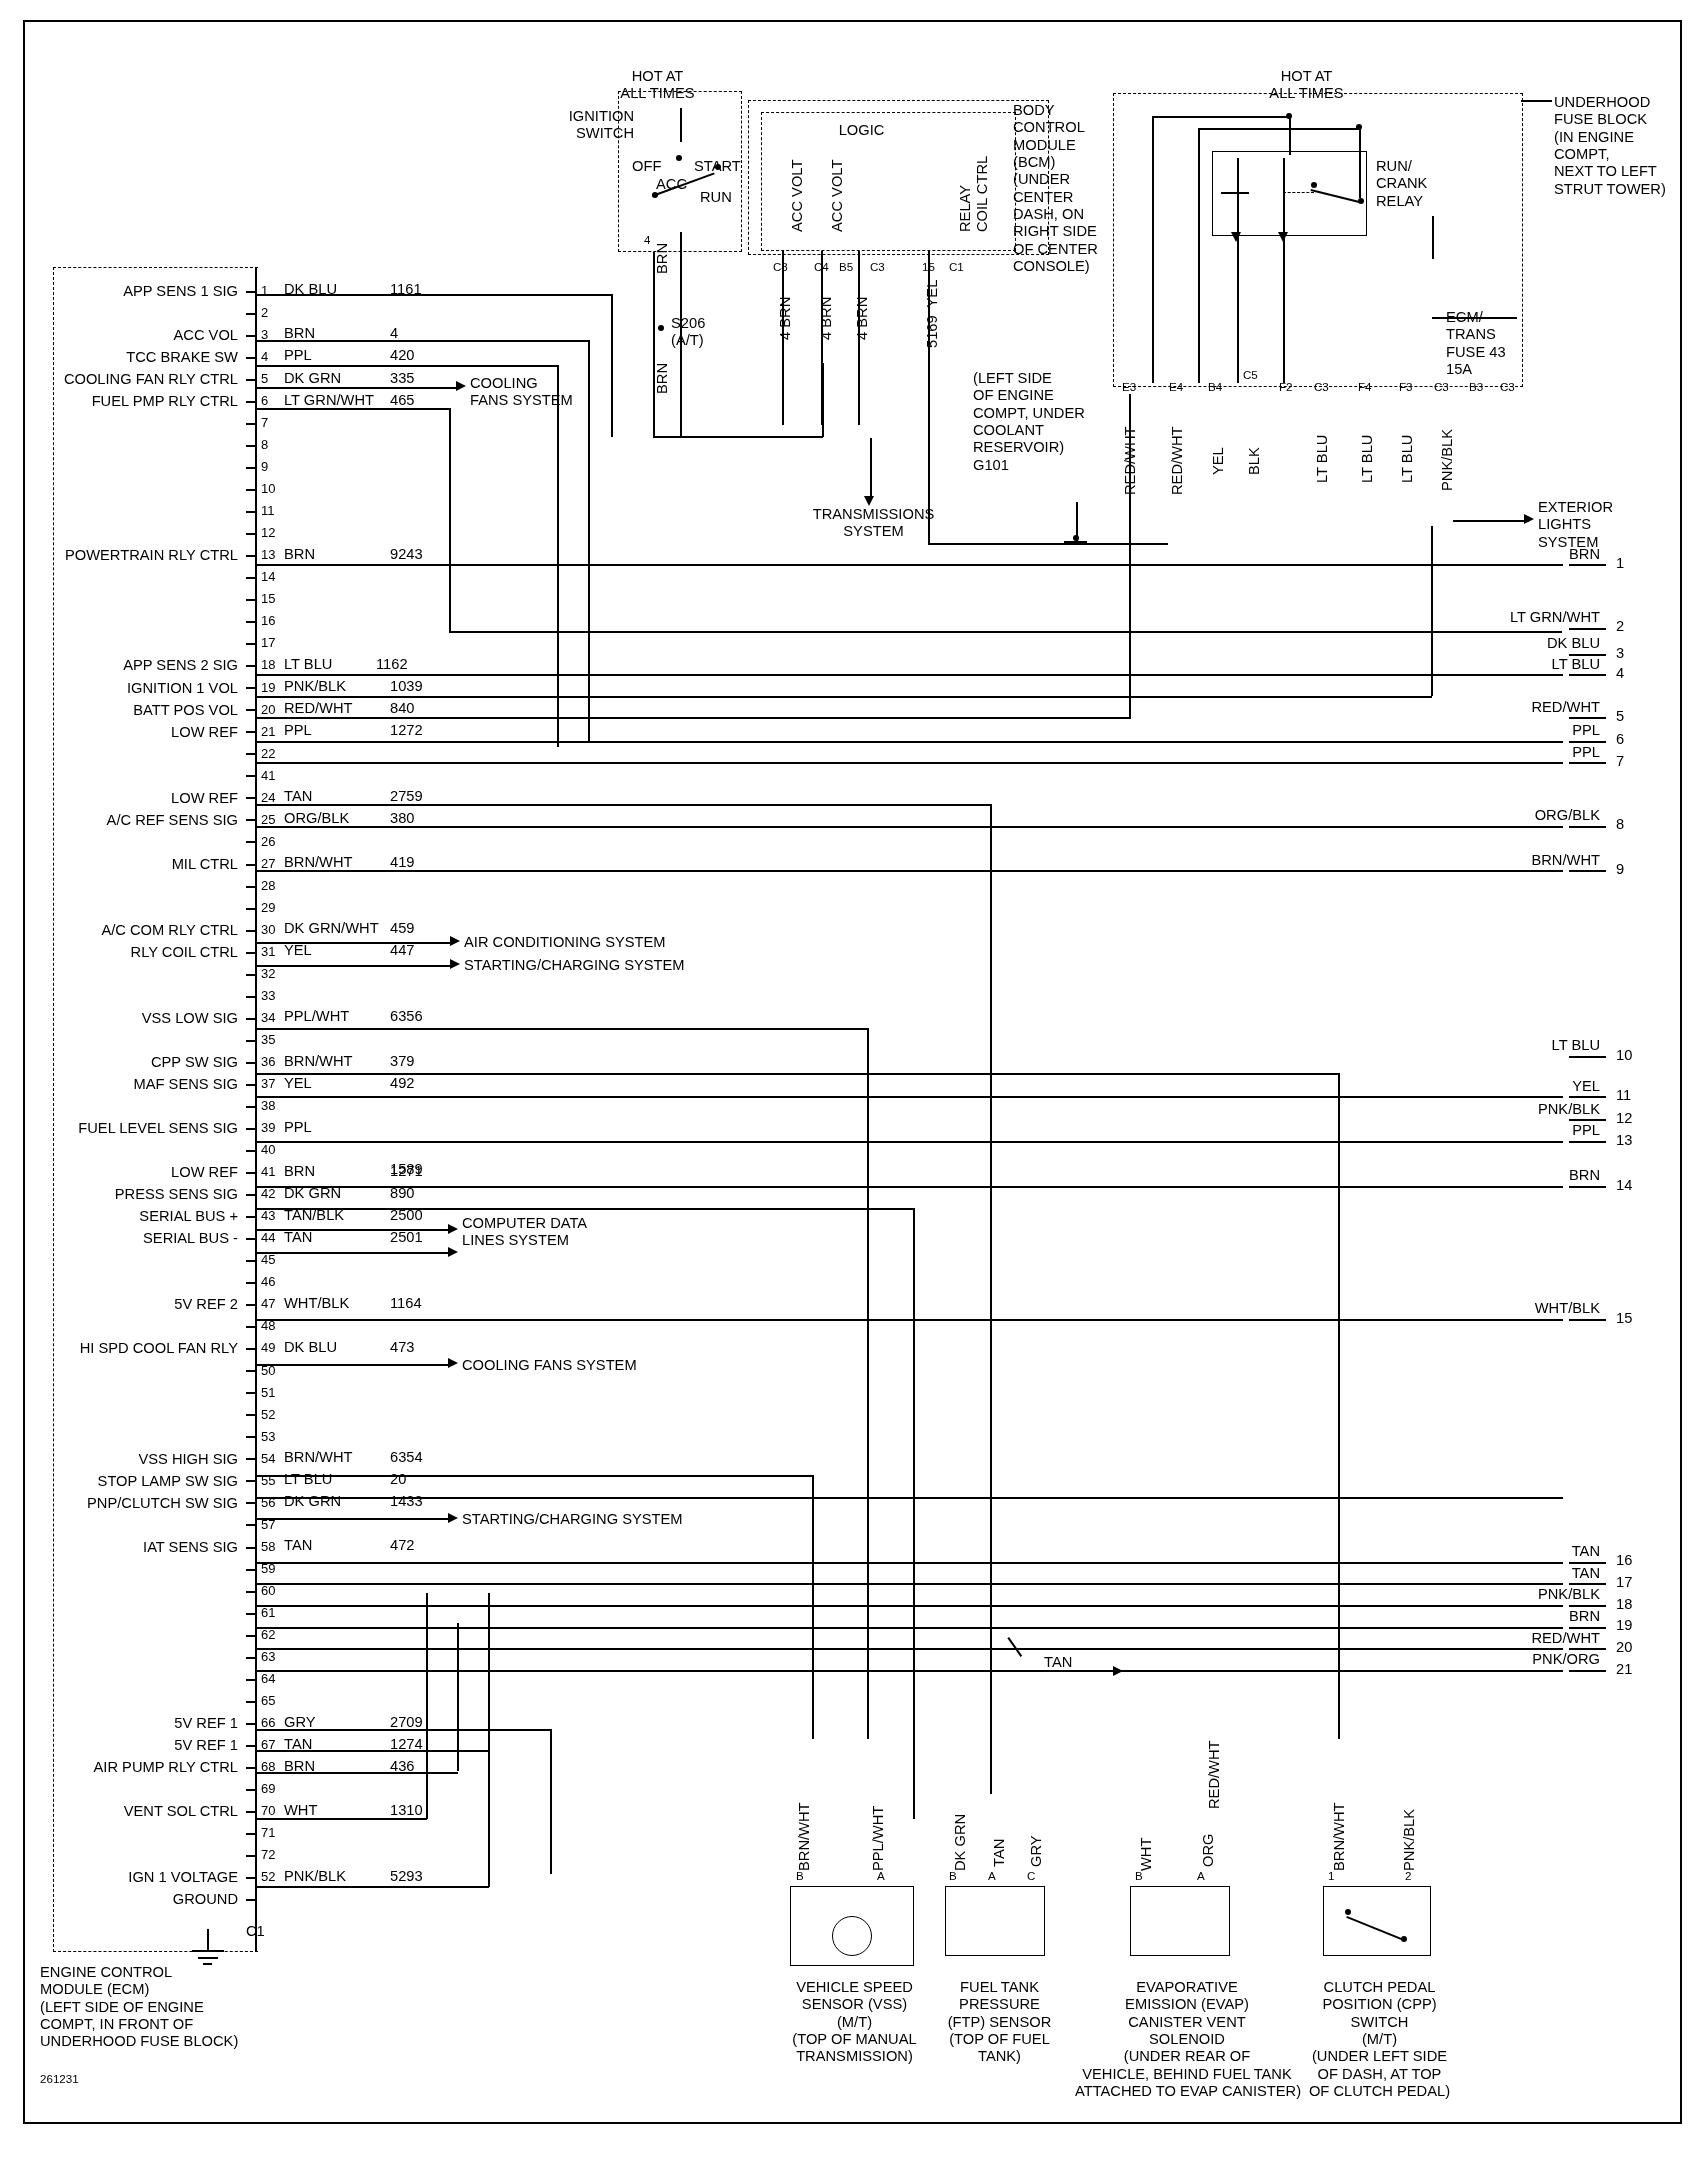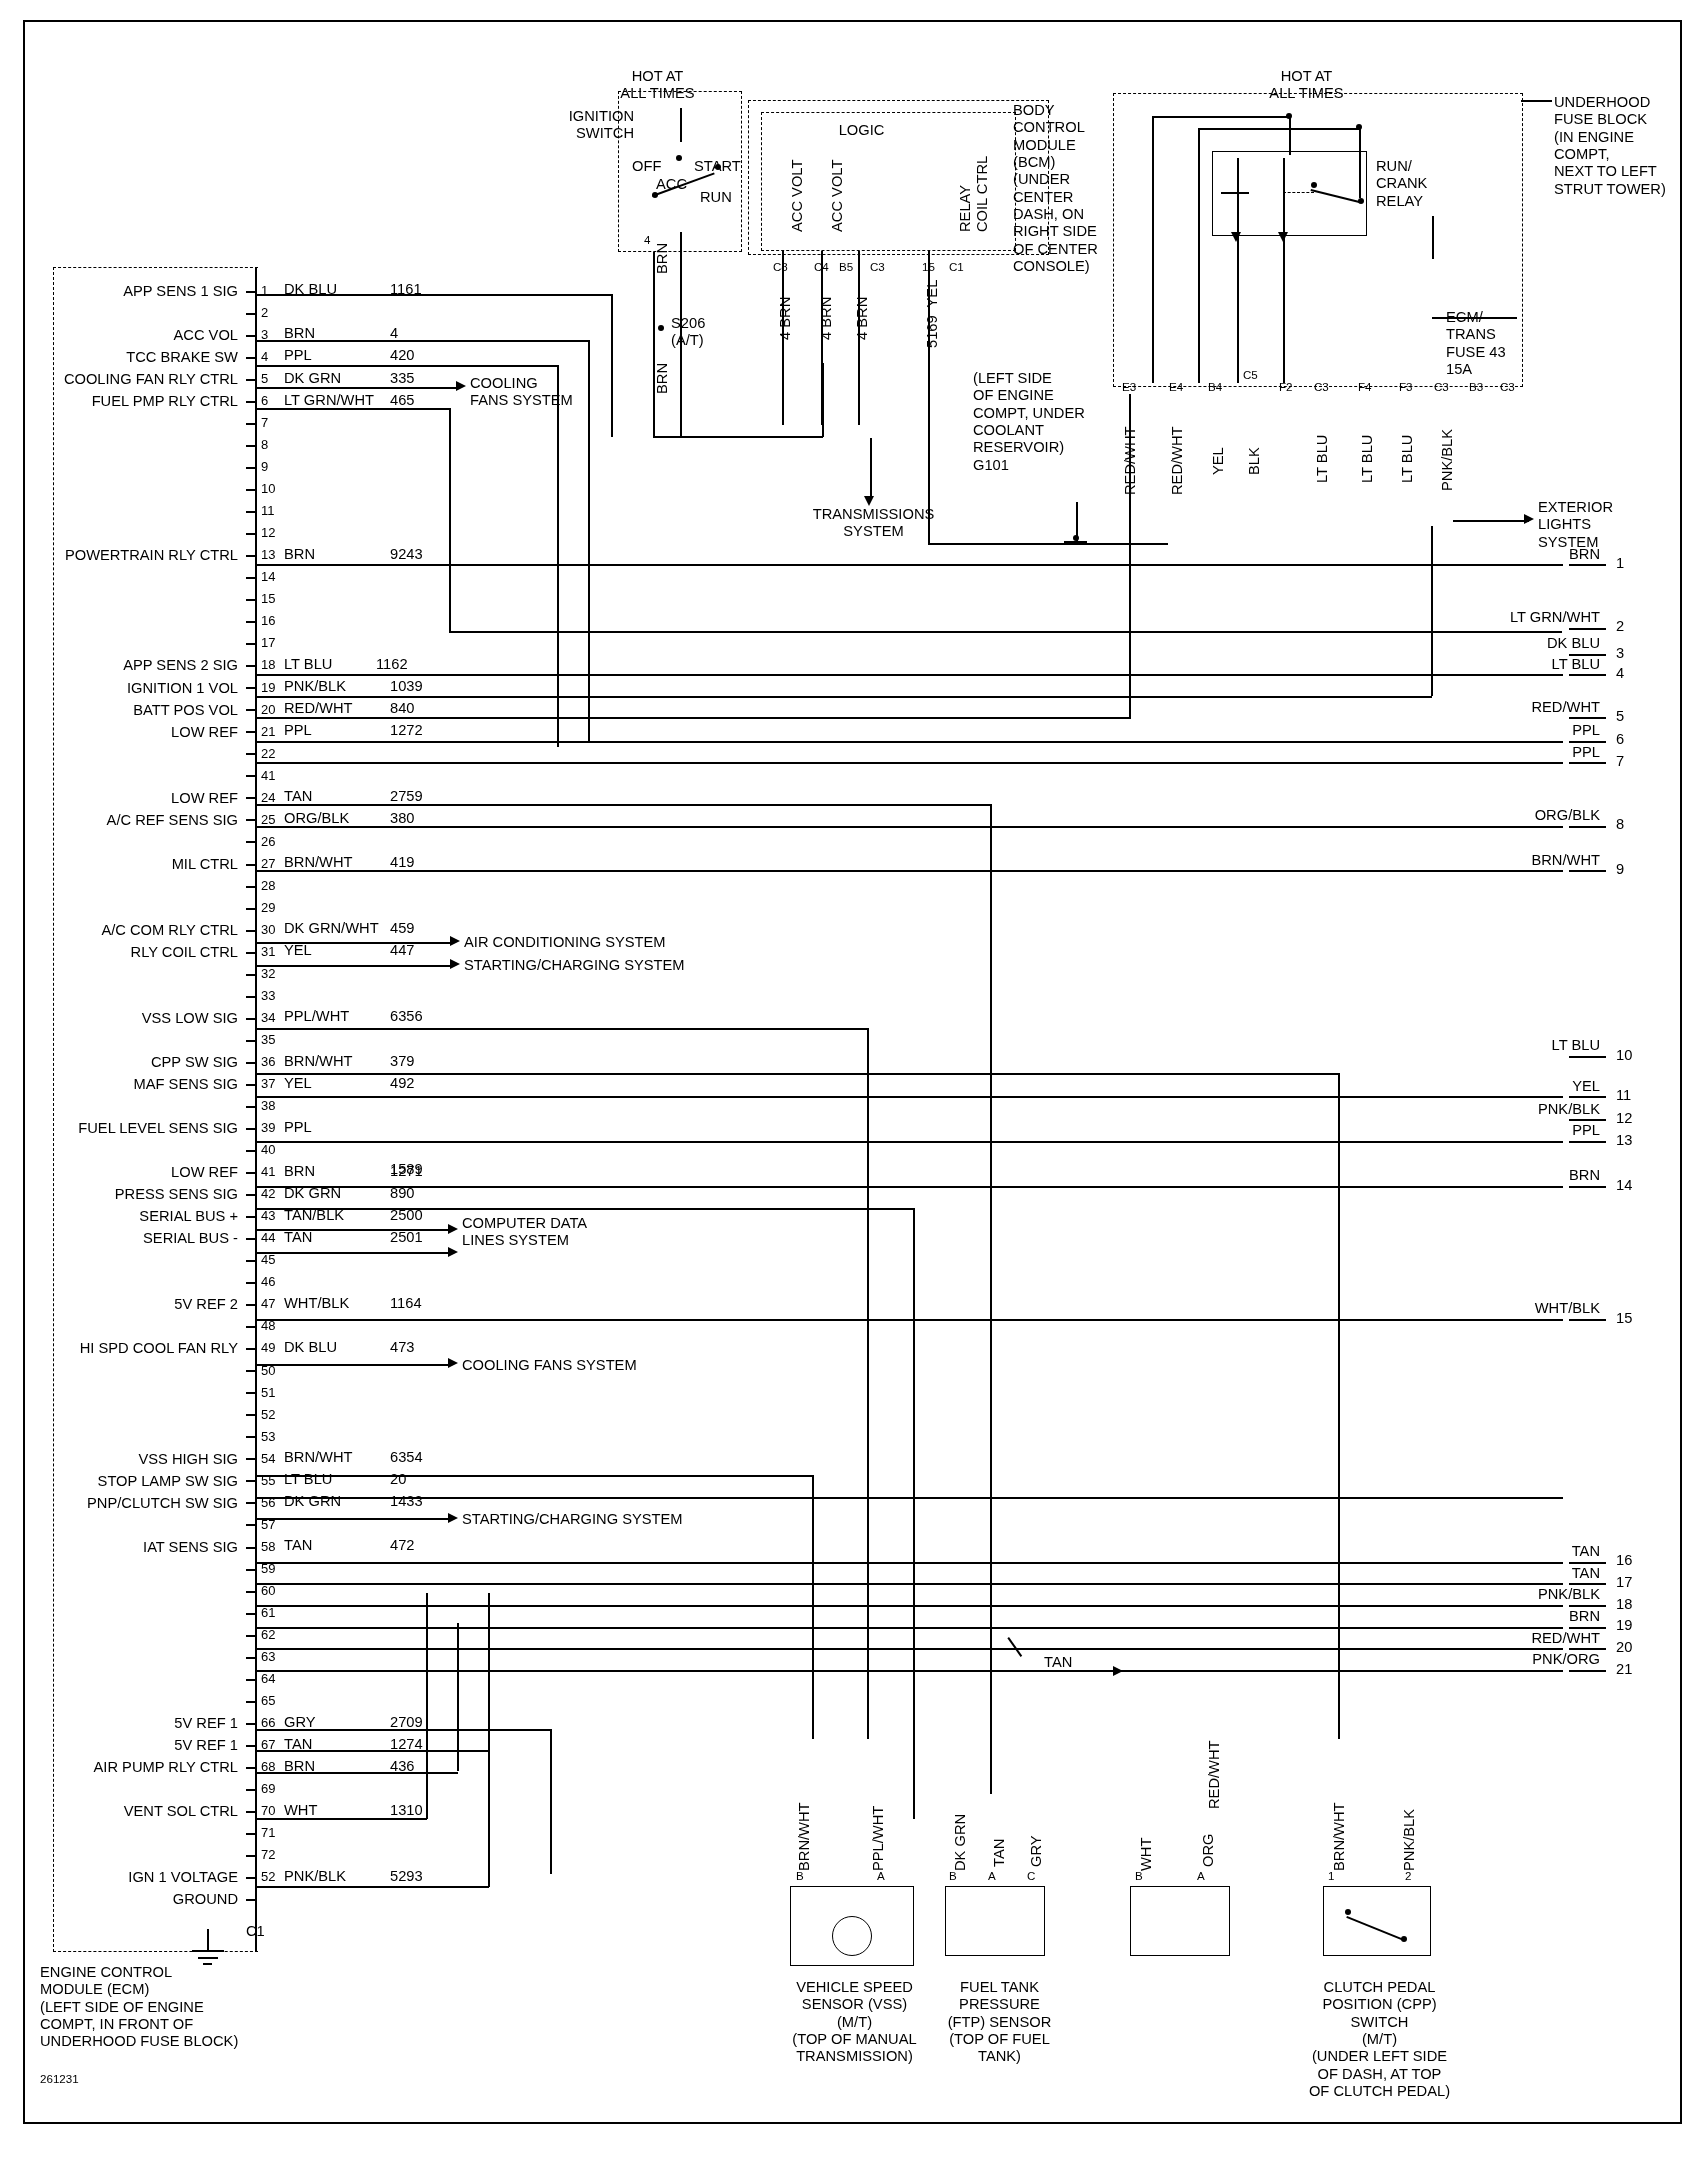--- a/index.html
+++ b/index.html
@@ -629,20 +629,27 @@
 PRESSURE
 (FTP) SENSOR
 (TOP OF FUEL
 TANK)</div>
 
   <div class="solid-box" style="left:1130px;top:1886px;width:100px;height:70px;"></div>
   <div class="vt" style="left:1138px;top:1871px;">WHT</div>
   <div class="vt" style="left:1200px;top:1867px;">ORG</div>
   <div class="t tiny" style="left:1135px;top:1869px;">B</div>
   <div class="t tiny" style="left:1197px;top:1869px;">A</div>
+  <div class="t c" style="left:1075px;top:1979px;width:224px;">EVAPORATIVE
+EMISSION (EVAP)
+CANISTER VENT
+SOLENOID
+(UNDER REAR OF
+VEHICLE, BEHIND FUEL TANK
+ATTACHED TO EVAP CANISTER)</div>
 
   <div class="solid-box" style="left:1323px;top:1886px;width:108px;height:70px;"></div>
   <div class="dot" style="left:1345px;top:1909px;"></div>
   <div class="dot" style="left:1401px;top:1936px;"></div>
   <div class="ln" style="left:1347px;top:1916px;width:60px;height:1.5px;transform:rotate(22deg);transform-origin:0 0;"></div>
   <div class="vt" style="left:1331px;top:1871px;">BRN/WHT</div>
   <div class="vt" style="left:1401px;top:1871px;">PNK/BLK</div>
   <div class="t tiny" style="left:1328px;top:1869px;">1</div>
   <div class="t tiny" style="left:1405px;top:1869px;">2</div>
   <div class="t c" style="left:1283px;top:1979px;width:193px;">CLUTCH PEDAL

